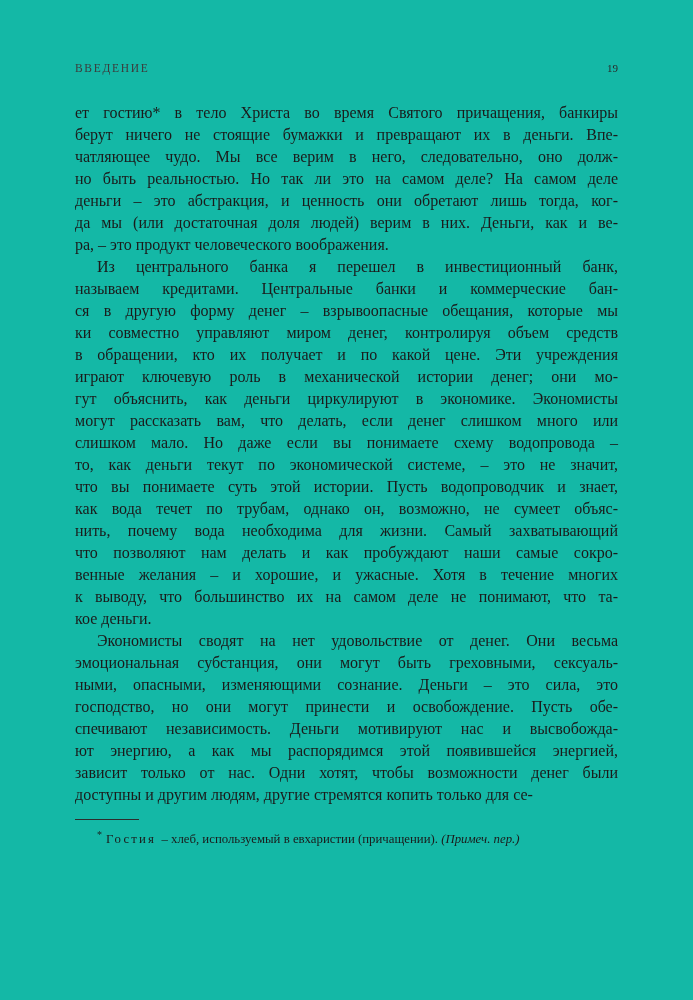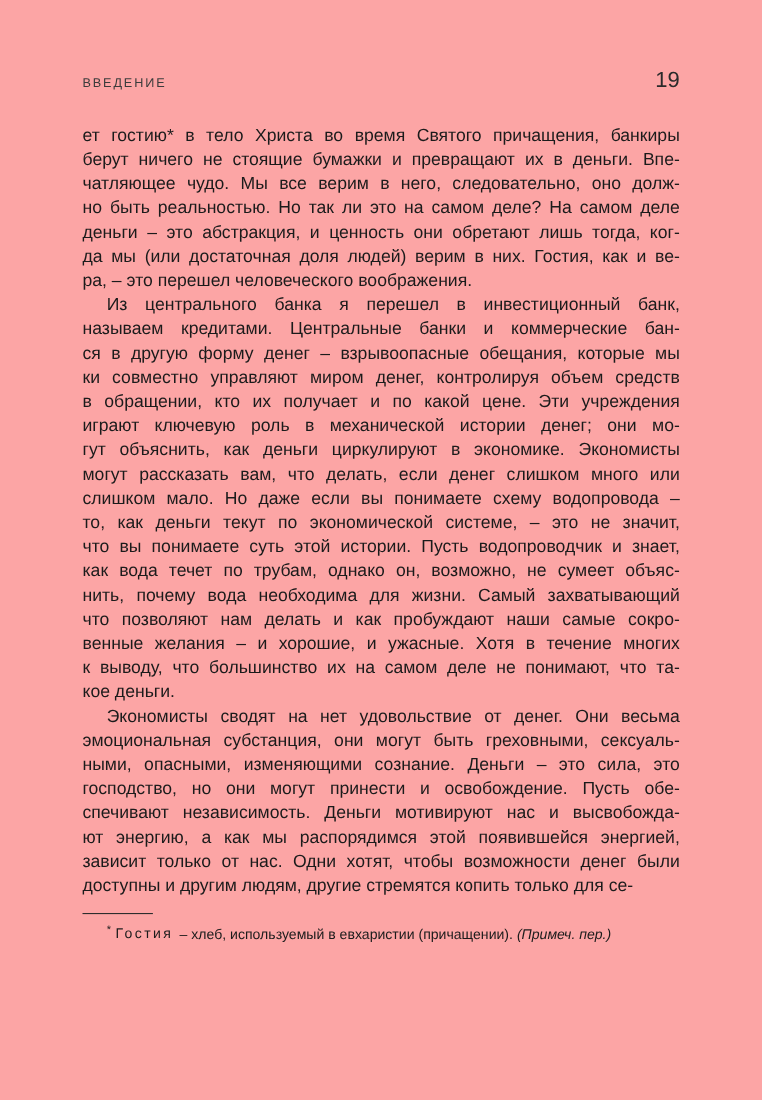--- a/index.html
+++ b/index.html
@@ -4,22 +4,22 @@
 <style>
   html, body {
     margin: 0;
     padding: 0;
     background: #ffffff;
   }
   .page {
     position: relative;
     width: 693px;
     height: 1000px;
-    background: #fca5a5;
-    font-family: Liberation Sans, sans-serif;
+    background: #14b8a6;
+    font-family: Liberation Serif, serif;
     color: #1b1b1b;
     overflow: hidden;
   }
   .inner {
     position: absolute;
     left: 75px;
     right: 75px;
     top: 62px;
   }
   .page-header {
@@ -27,21 +27,21 @@
     justify-content: space-between;
     align-items: baseline;
     margin-bottom: 28px;
   }
   .running-title {
     font-size: 11.5px;
     letter-spacing: 1.7px;
     color: #3c3c3c;
   }
   .page-number {
-    font-size: 20px;
+    font-size: 11px;
     color: #2a2a2a;
   }
   .body-text .line {
     font-size: 16px;
     line-height: 22px;
     text-align: justify;
     text-align-last: justify;
     text-justify: inter-word;
     white-space: nowrap;
     white-space: normal;
@@ -87,22 +87,22 @@
       <span class="running-title">ВВЕДЕНИЕ</span>
       <span class="page-number">19</span>
     </header>
 
     <main class="body-text" id="body-text">
         <div class="line">ет гостию* в тело Христа во время Святого причащения, банкиры</div>
         <div class="line">берут ничего не стоящие бумажки и превращают их в деньги. Впе-</div>
         <div class="line">чатляющее чудо. Мы все верим в него, следовательно, оно долж-</div>
         <div class="line">но быть реальностью. Но так ли это на самом деле? На самом деле</div>
         <div class="line">деньги – это абстракция, и ценность они обретают лишь тогда, ког-</div>
-        <div class="line">да мы (или достаточная доля людей) верим в них. Гостия, как и ве-</div>
-        <div class="line last-line">ра, – это перешел человеческого воображения.</div>
+        <div class="line">да мы (или достаточная доля людей) верим в них. Деньги, как и ве-</div>
+        <div class="line last-line">ра, – это продукт человеческого воображения.</div>
         <div class="line first-indent">Из центрального банка я перешел в инвестиционный банк,</div>
         <div class="line">называем кредитами. Центральные банки и коммерческие бан-</div>
         <div class="line">ся в другую форму денег – взрывоопасные обещания, которые мы</div>
         <div class="line">ки совместно управляют миром денег, контролируя объем средств</div>
         <div class="line">в обращении, кто их получает и по какой цене. Эти учреждения</div>
         <div class="line">играют ключевую роль в механической истории денег; они мо-</div>
         <div class="line">гут объяснить, как деньги циркулируют в экономике. Экономисты</div>
         <div class="line">могут рассказать вам, что делать, если денег слишком много или</div>
         <div class="line">слишком мало. Но даже если вы понимаете схему водопровода –</div>
         <div class="line">то, как деньги текут по экономической системе, – это не значит,</div>

